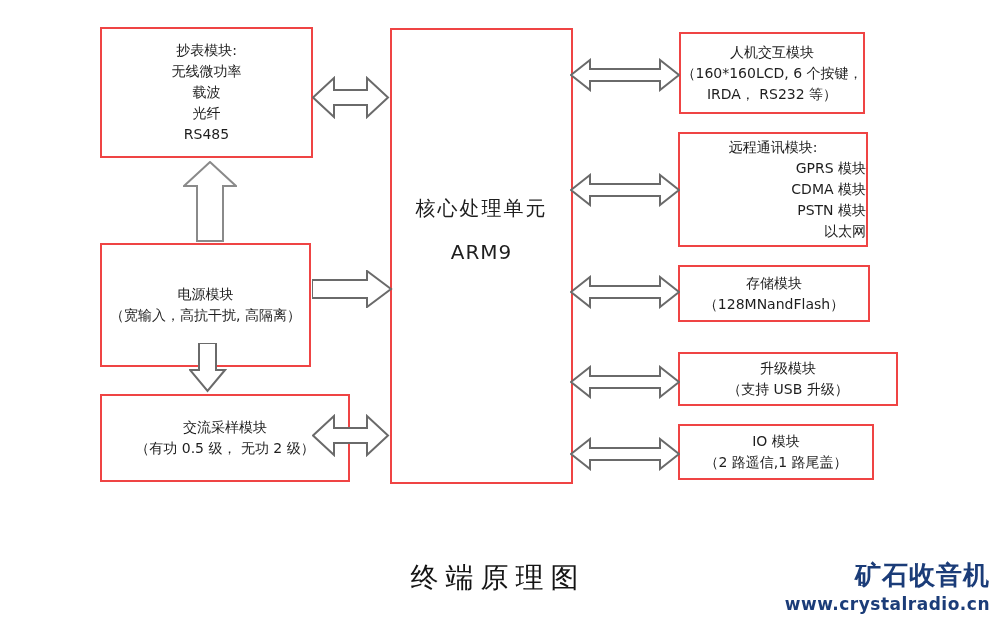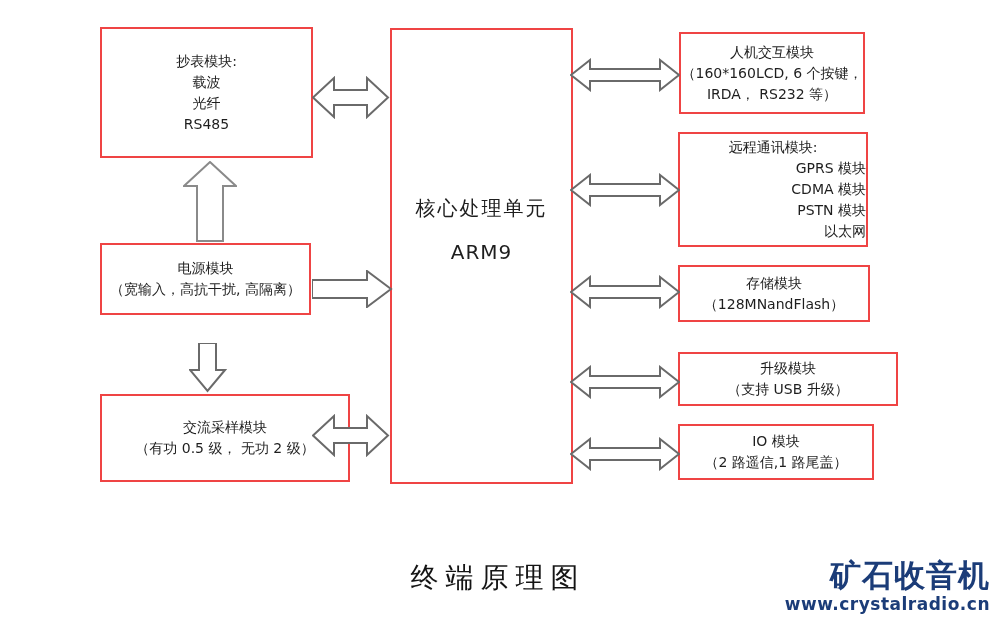--- a/index.html
+++ b/index.html
@@ -23,28 +23,28 @@
   .arrow svg{display:block;}
   .title{
     position:absolute;left:398px;top:559px;width:200px;text-align:center;
     font-family:"DejaVu Serif","Liberation Serif",serif;
     font-size:28px;letter-spacing:7px;color:#141414;
   }
   .watermark{
     position:absolute;right:13px;top:558px;text-align:right;color:#1b3c78;
   }
   .watermark .wm-name{
-    font-size:31px;font-weight:bold;letter-spacing:1px;line-height:34px;
+    font-size:26px;font-weight:bold;letter-spacing:1px;line-height:34px;
   }
   .watermark .wm-url{
     font-size:17px;font-weight:bold;letter-spacing:0.5px;line-height:20px;margin-top:2px;
   }
   
   #box-meter   {left:100px;top:27px;width:213px;height:131px;}
-  #box-power   {left:100px;top:243px;width:211px;height:72px;}
+  #box-power   {left:100px;top:243px;width:211px;height:124px;}
   #box-ac      {left:100px;top:394px;width:250px;height:88px;}
   #box-center  {left:390px;top:28px;width:183px;height:456px;}
   #box-hmi     {left:679px;top:32px;width:186px;height:82px;}
   #box-remote  {left:678px;top:132px;width:190px;height:115px;}
   #box-storage {left:678px;top:265px;width:192px;height:57px;}
   #box-upgrade {left:678px;top:352px;width:220px;height:54px;}
   #box-io      {left:678px;top:424px;width:196px;height:56px;}
   
   #ar-meter  {left:312px;top:76px;}
   #ar-power  {left:312px;top:270px;}
@@ -57,20 +57,21 @@
   #ar-r4     {left:570px;top:365px;}
   #ar-r5     {left:570px;top:437px;}
 </style>
 </head>
 <body>
 
 <div class="canvas">
 
   <div class="box" id="box-meter">
     <div class="bl">抄表模块:</div>
+    <div class="bl">无线微功率</div>
     <div class="bl">载波</div>
     <div class="bl">光纤</div>
     <div class="bl">RS485</div>
   </div>
 
   <div class="box" id="box-power">
     <div class="bl">电源模块</div>
     <div class="bl">（宽输入，高抗干扰, 高隔离）</div>
   </div>
 

